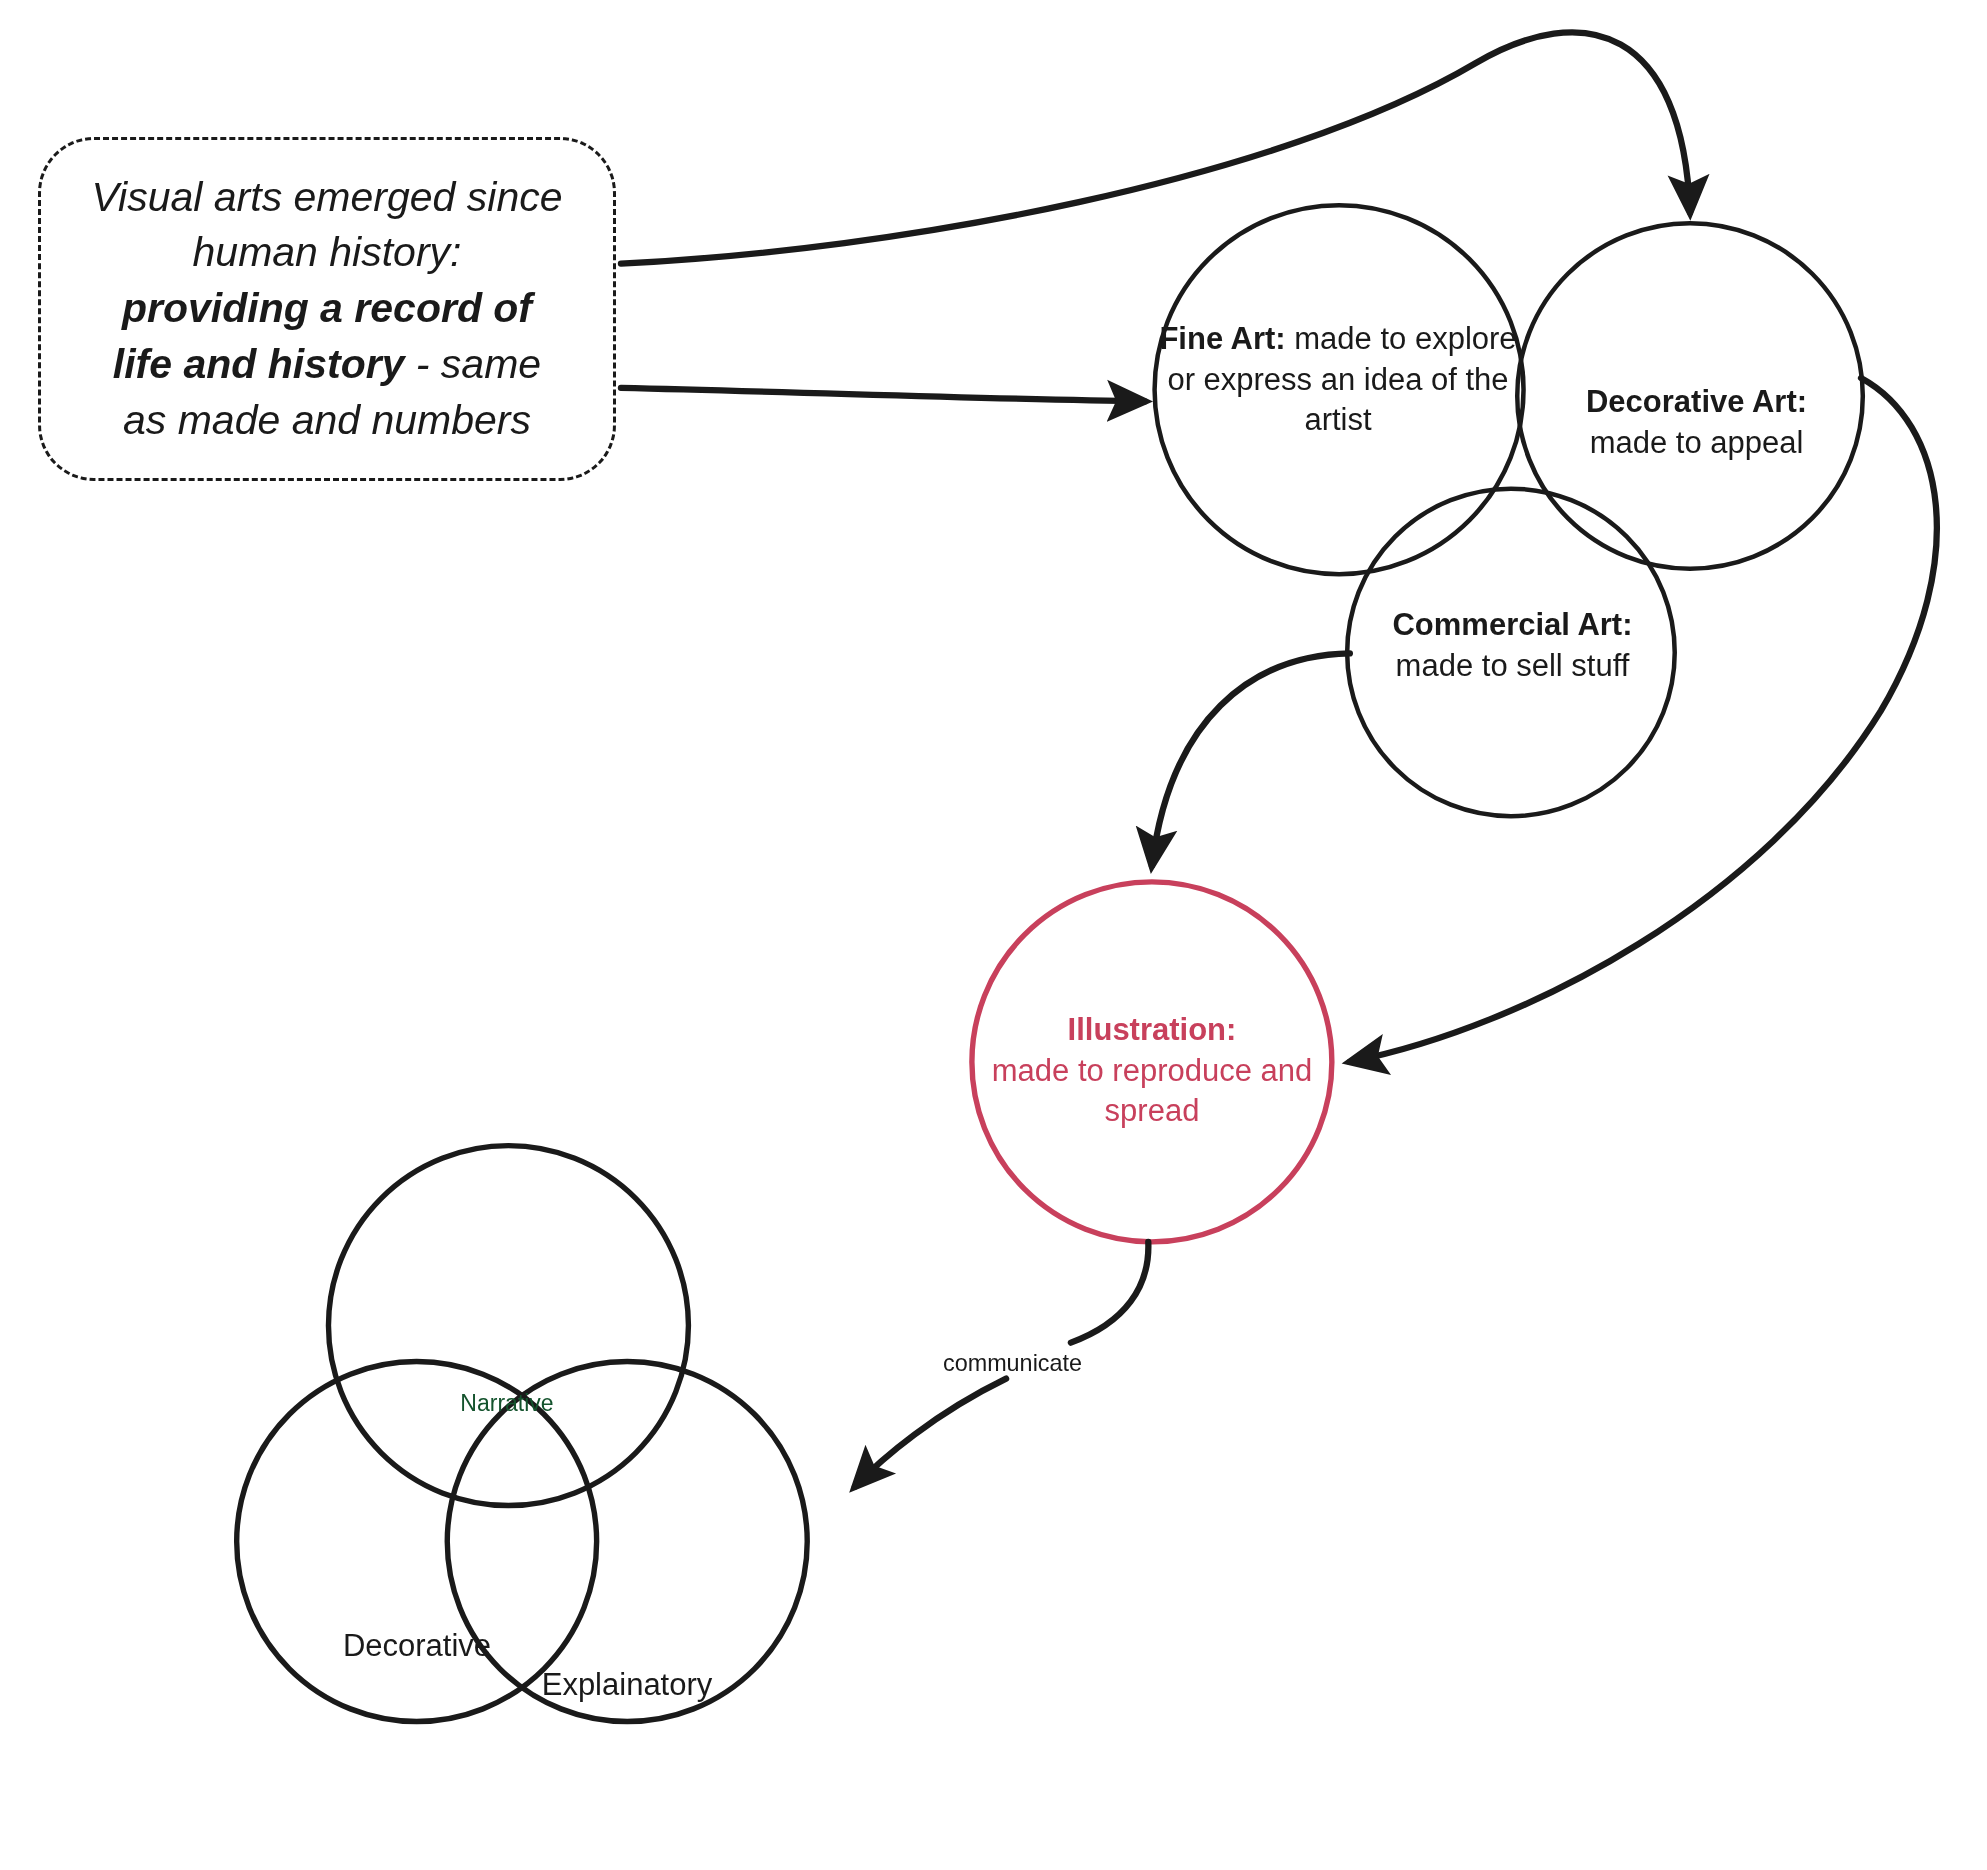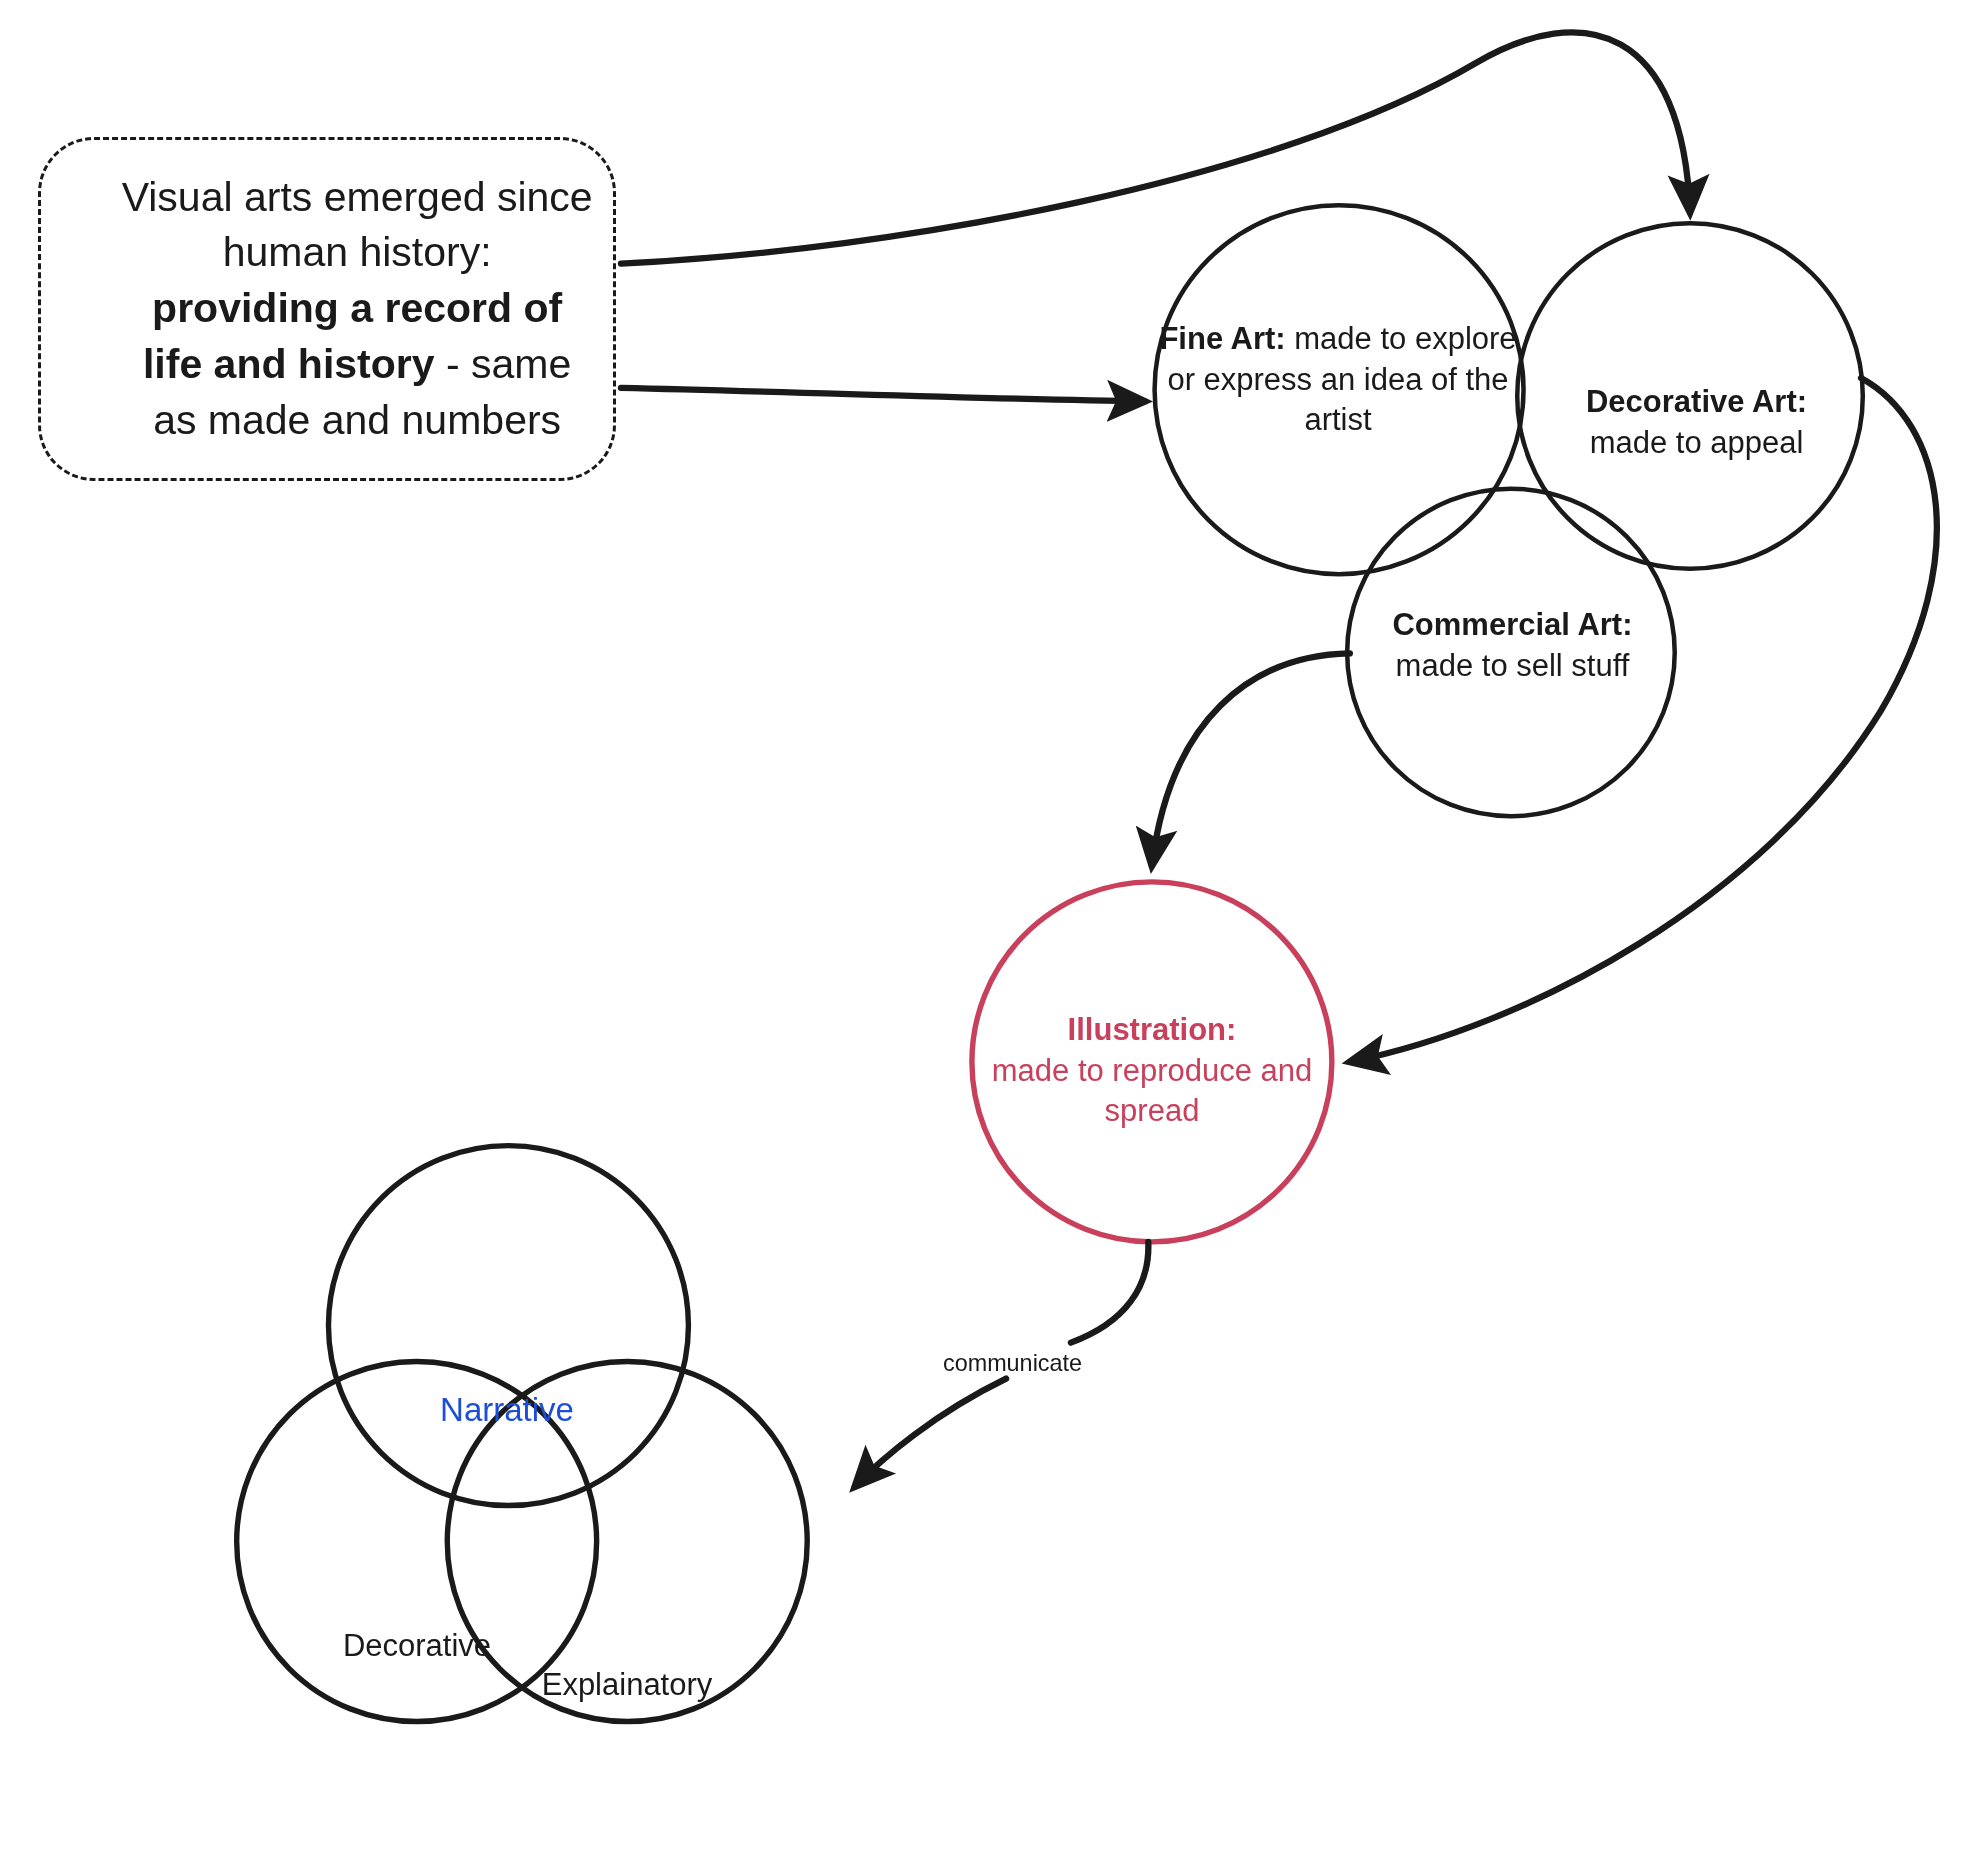--- a/index.html
+++ b/index.html
@@ -47,27 +47,28 @@
     box-sizing: border-box;
   }
   #note-text {
     position: absolute;
     left: 38px;
     top: 137px;
     width: 578px;
     height: 344px;
     display: flex;
     align-items: center;
-    justify-content: flex-end;
+    justify-content: center;
     font-size: 41px;
     line-height: 1.36;
     color: #1a1a1a;
     text-align: center;
     padding: 0 23.4px;
     box-sizing: border-box;
+    font-style: italic;
   }
   #note-text b { font-weight: 700; }
 
   
   #fineart-label {
     left: 1158px; top: 279px; width: 360px;
     font-size: 31px;
   }
   #decoart-label {
     left: 1539px; top: 342px; width: 315px;
@@ -83,22 +84,22 @@
   #illustration-label {
     left: 983px; top: 970px; width: 338px;
     font-size: 31px;
     color: #c8405c;
   }
   #illustration-label b { font-weight: 700; }
 
   
   #narrative-label {
     left: 381px; top: 1389px; width: 252px;
-    font-size: 33px;
-    color: #1d4ed8;
+    font-size: 23px;
+    color: #14532d;
   }
   #bdecorative-label {
     left: 291px; top: 1606px; width: 252px;
     font-size: 31px;
     margin-top: 20px;
   }
   #explainatory-label {
     left: 501px; top: 1665px; width: 252px;
     font-size: 31px;
   }

